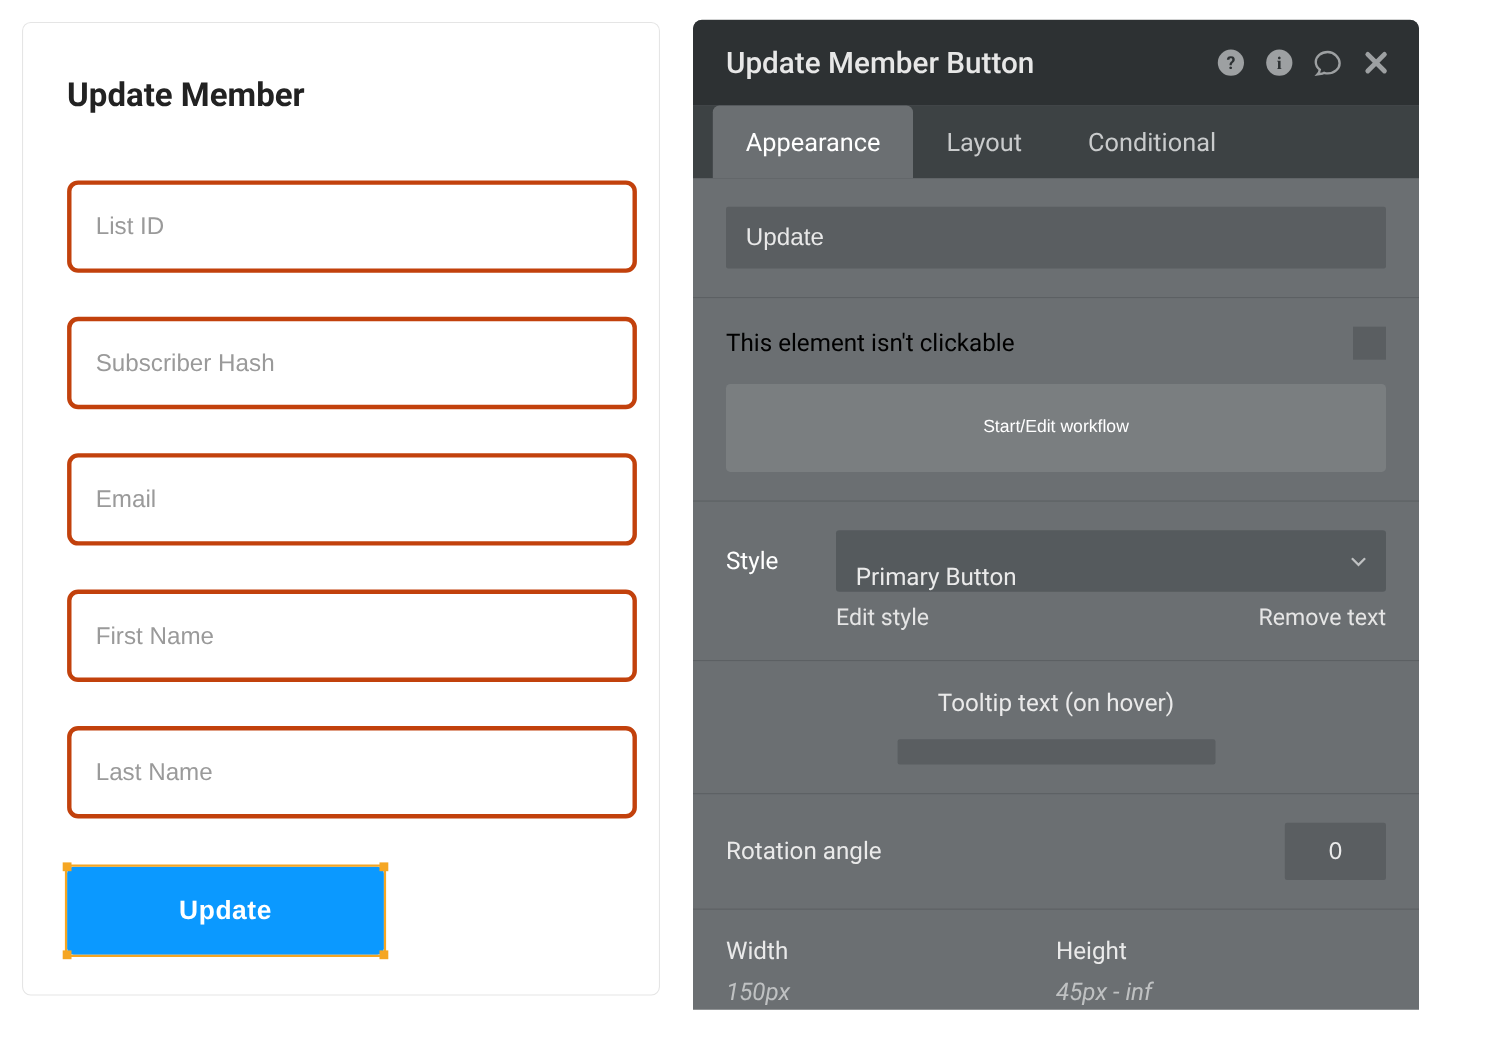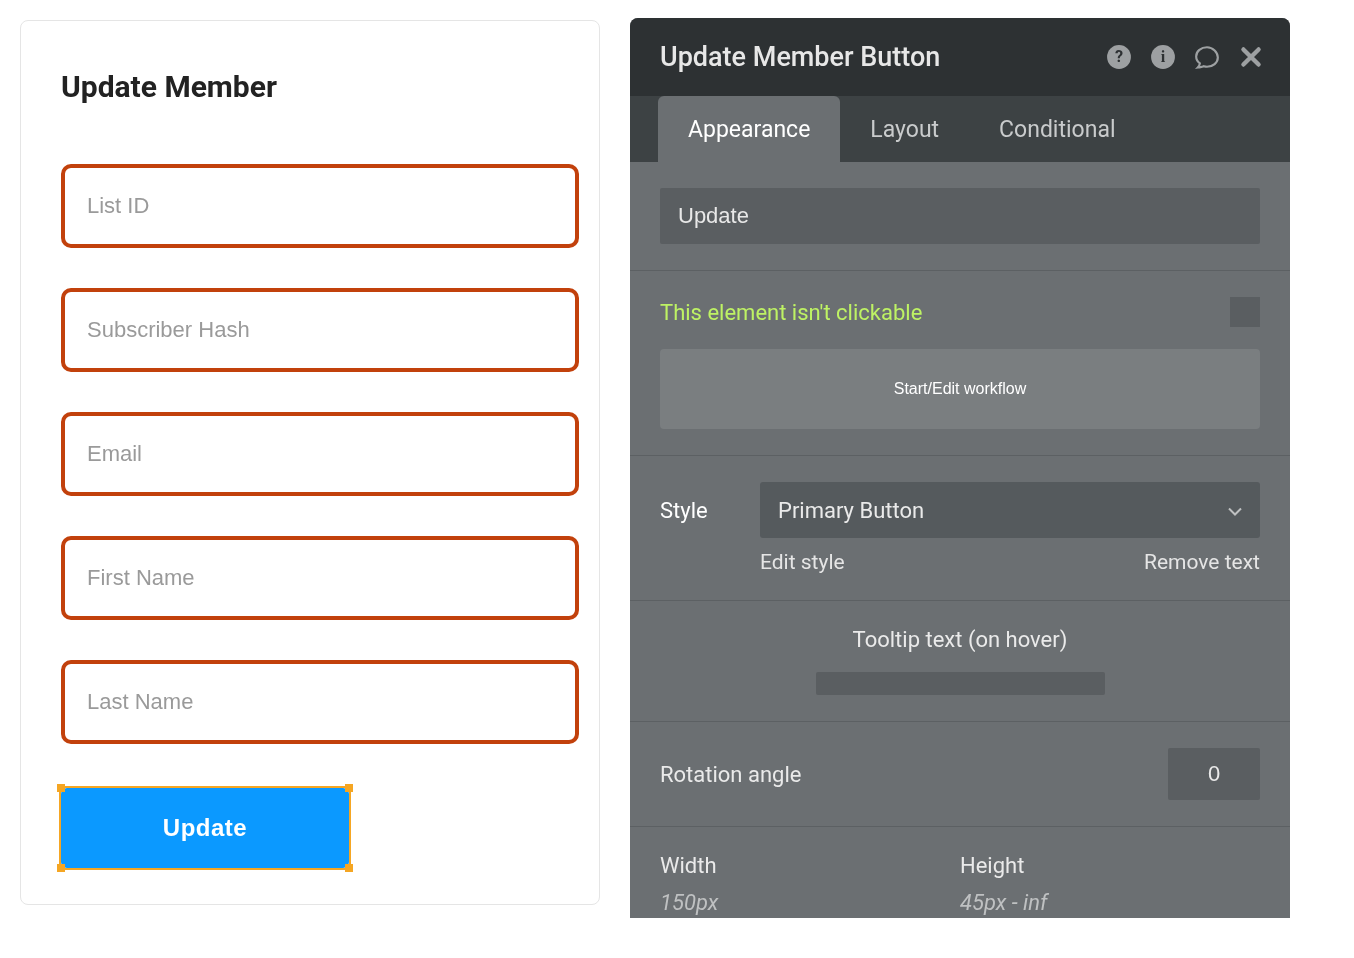--- a/index.html
+++ b/index.html
@@ -118,21 +118,21 @@
     cursor: pointer;
   }
   .hicons svg { width: 26px; height: 26px; fill: #9da0a2; }
   .hicons .icn.close svg { fill: #9da0a2; }
 
   .tabs {
     background: #3d4244;
     height: 66px;
     display: flex;
     align-items: center;
-    padding-left: 28px;
+    padding-left: 18px;
   }
   .tab {
     height: 66px;
     padding: 0 30px;
     display: flex;
     align-items: center;
     font-size: 23px;
     color: #c9cbcc;
     cursor: pointer;
     border-radius: 6px 6px 0 0;
@@ -157,21 +157,21 @@
     color: #e8e8e8;
     font-size: 22px;
     padding: 0 18px;
     outline: none;
   }
 
   .row { display: flex; align-items: center; }
 
   .clk-label {
     font-size: 22px;
-    color: #bef264;
+    color: #000000;
     flex: 1;
   }
   .chk {
     width: 30px; height: 30px;
     background: #5a5e61;
     cursor: pointer;
   }
 
   .wf-btn {
     margin-top: 22px;
@@ -186,21 +186,21 @@
   }
 
   .style-row { display: flex; align-items: center; gap: 40px; }
   .style-label { font-size: 22px; color: #ffffff; width: 60px; }
   .style-select {
     flex: 1;
     height: 56px;
     background: #555a5d;
     border-radius: 3px;
     display: flex;
-    align-items: center;
+    align-items: flex-end;
     padding: 0 18px;
     font-size: 22px;
     color: #eaeaea;
     cursor: pointer;
     position: relative;
   }
   .style-select .caret {
     position: absolute;
     right: 18px;
     top: 50%;

